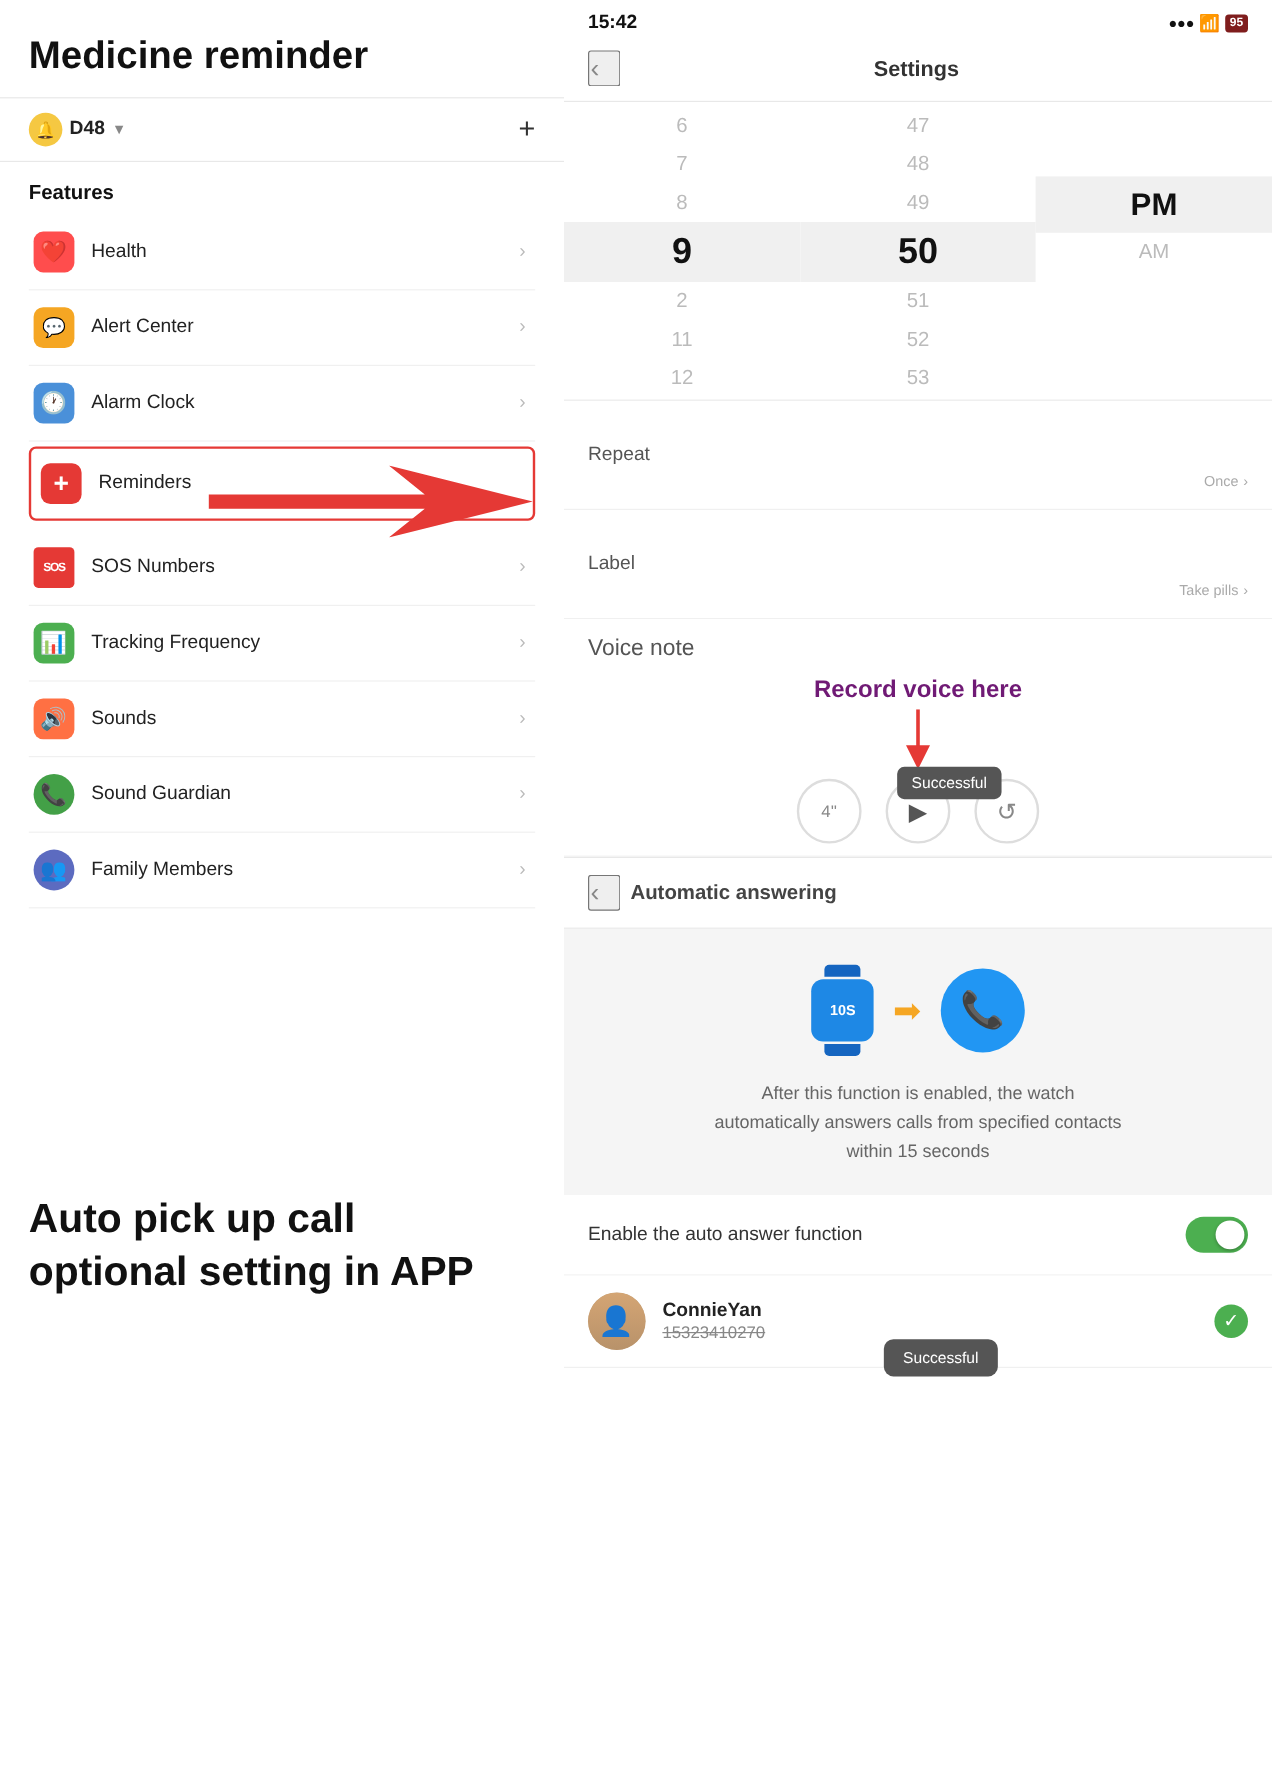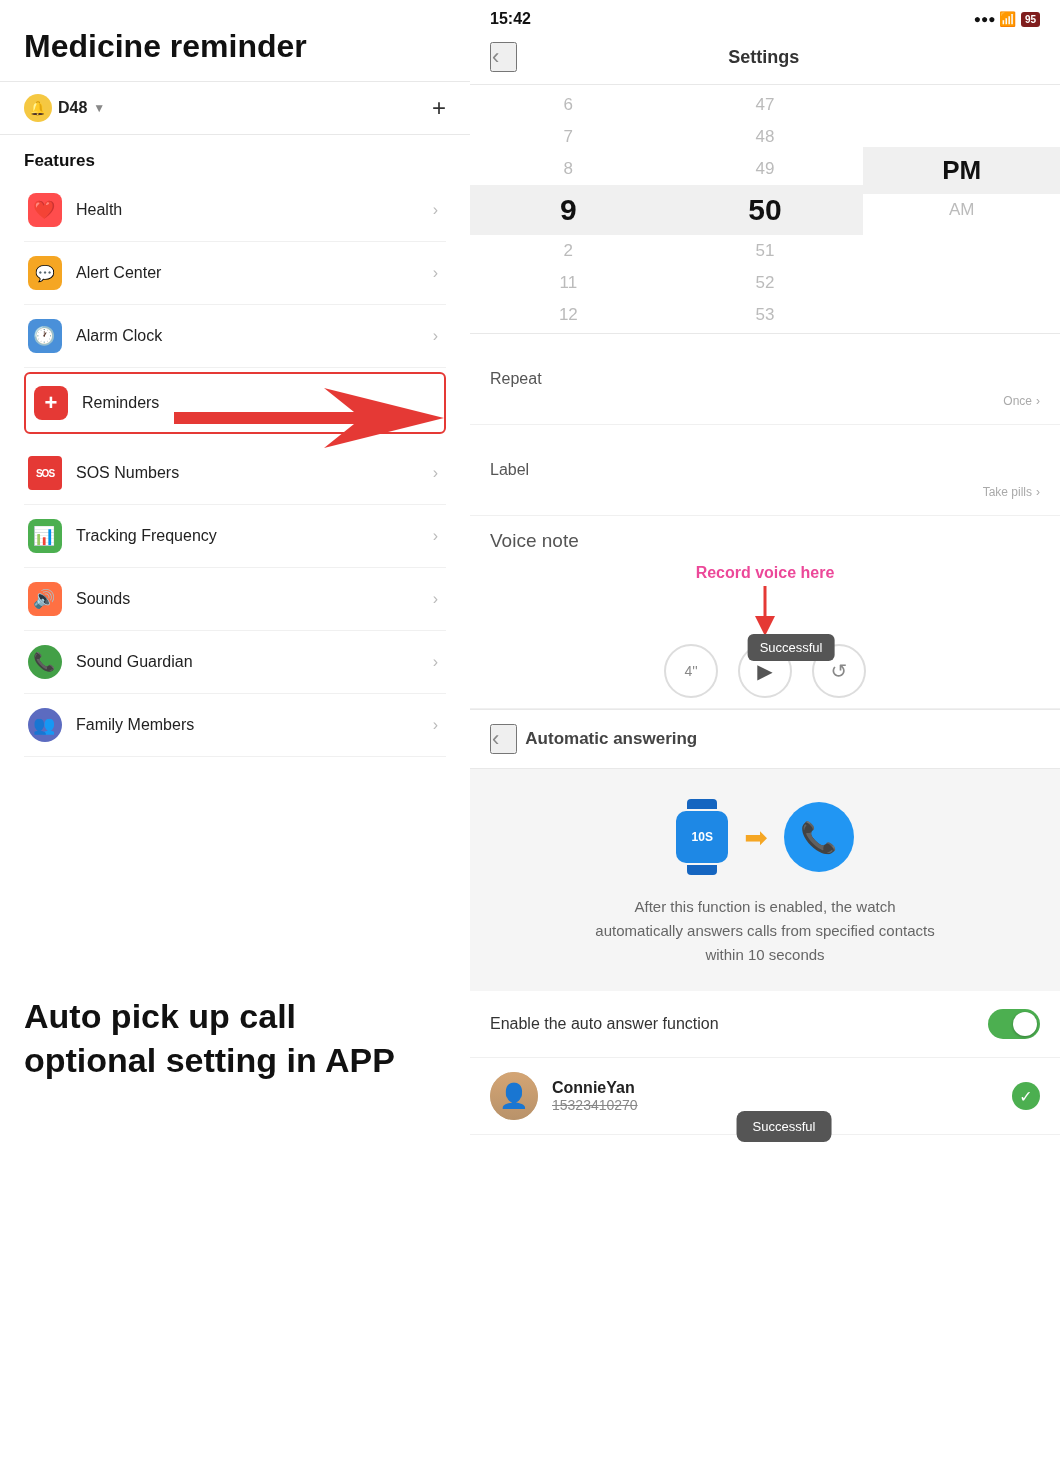--- a/index.html
+++ b/index.html
@@ -329,23 +329,23 @@
       background: #555;
       color: #fff;
       font-size: 13px;
       padding: 6px 12px;
       border-radius: 6px;
       white-space: nowrap;
       z-index: 10;
     }
 
     .record-voice-text {
-      font-size: 16px;
+      font-size: 20px;
       font-weight: 800;
-      color: #ec4899;
+      color: #701a75;
       margin-bottom: 4px;
     }
 
     
     .example-text {
       padding: 12px 20px 8px 20px;
       background: #fff;
       border-bottom: 1px solid #e8e8e8;
     }
 
@@ -754,21 +754,21 @@
         </div>
         <div class="watch-strap-bottom"></div>
       </div>
 
       <div class="arrow-right">➡</div>
 
       <div class="phone-call-icon">
         <span style="font-size:30px;">📞</span>
       </div>
     </div>
-    <p class="auto-answer-desc">After this function is enabled, the watch automatically answers calls from specified contacts within 10 seconds</p>
+    <p class="auto-answer-desc">After this function is enabled, the watch automatically answers calls from specified contacts within 15 seconds</p>
   </div>
 
   <div class="enable-row">
     <span class="enable-label">Enable the auto answer function</span>
     <div class="toggle">
       <div class="toggle-knob"></div>
     </div>
   </div>
 
   <div class="contact-row">

